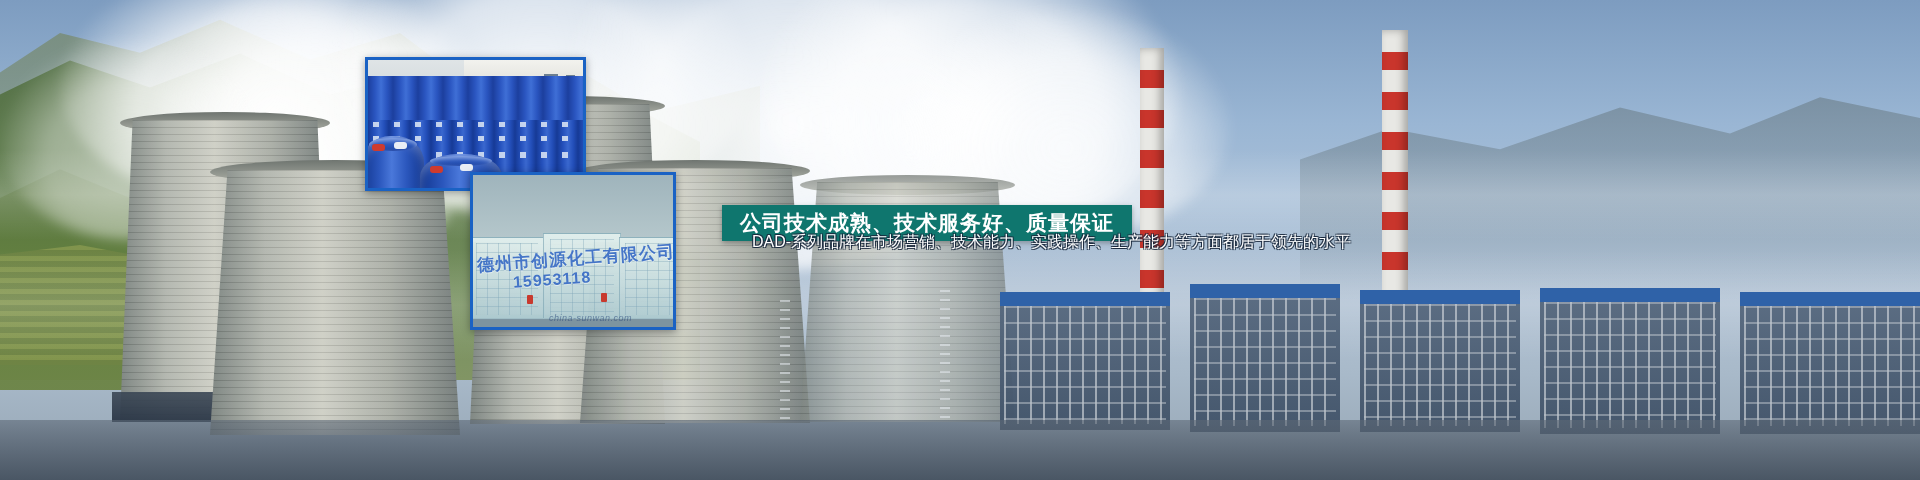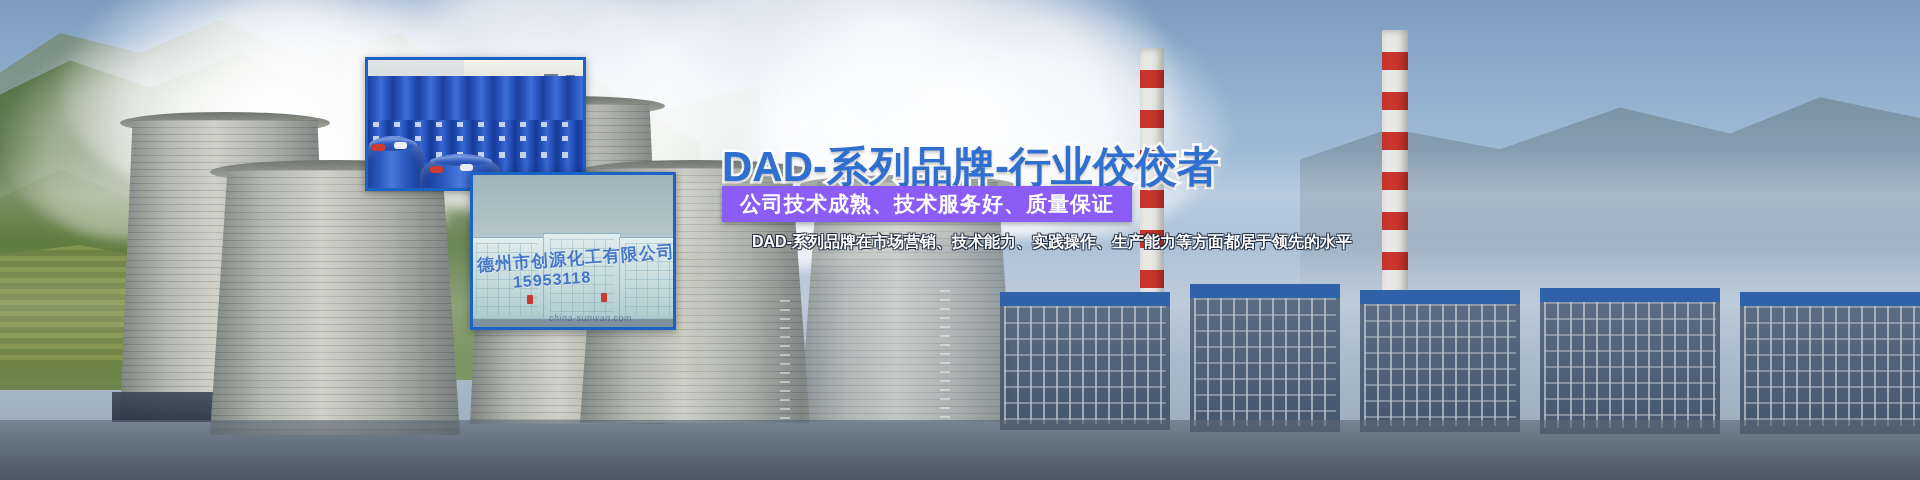--- a/index.html
+++ b/index.html
@@ -222,35 +222,36 @@
     font-size:42px;font-weight:700;
     color:#2f6fd0;
     letter-spacing:0px;
     white-space:nowrap;
     -webkit-text-stroke:5px #ffffff;
     paint-order:stroke fill;
     text-shadow:0 2px 3px rgba(0,0,0,.25);
   }
   .subbar{
     position:absolute;
-    background:#8b5cf6;
+    background:#0f766e;
     display:flex;align-items:center;
     padding:0 18px;
     height:36px;
     box-shadow:0 2px 5px rgba(0,0,0,.3);
+    margin-top:19px;
   }
   .subbar span{
     color:#ffffff;font-size:21px;font-weight:700;
     letter-spacing:1px;white-space:nowrap;
   }
   .para{
     position:absolute;
     color:#ffffff;
     font-size:16px;
-    font-weight:700;
+    font-weight:400;
     line-height:27px;
     white-space:nowrap;
     text-shadow:
       -1px -1px 0 rgba(25,40,60,.85),
        1px -1px 0 rgba(25,40,60,.85),
       -1px  1px 0 rgba(25,40,60,.85),
        1px  1px 0 rgba(25,40,60,.85);
     padding-left: 30px;
   }
 </style>
@@ -352,21 +353,20 @@
     <div class="ibc-tap" style="left:54px;top:120px;"></div>
     <div class="ibc" style="left:70px;top:58px;width:76px;height:84px;"></div>
     <div class="ibc-tap" style="left:128px;top:118px;"></div>
     <div class="ibc" style="left:146px;top:62px;width:58px;height:80px;"></div>
 
     <div class="wm" style="left:4px;top:72px;font-size:17px;transform:rotate(-4deg);">德州市创源化工有限公司</div>
     <div class="wm" style="left:40px;top:96px;font-size:16px;transform:rotate(-4deg);">15953118</div>
     <div class="wm-url" style="left:76px;top:138px;font-size:9px;">china-sunwan.com</div>
   </div>
 
-  <div class="headline" style="left:722px;top:139px;">DAD-系列品牌-行业佼佼者</div>
 
   <div class="subbar" style="left:722px;top:186px;">
     <span>公司技术成熟、技术服务好、质量保证</span>
   </div>
 
   <div class="para" style="left:722px;top:228px;">DAD-系列品牌在市场营销、技术能力、实践操作、生产能力等方面都居于领先的水平</div>
 
 </div>
 
 </body></html>

